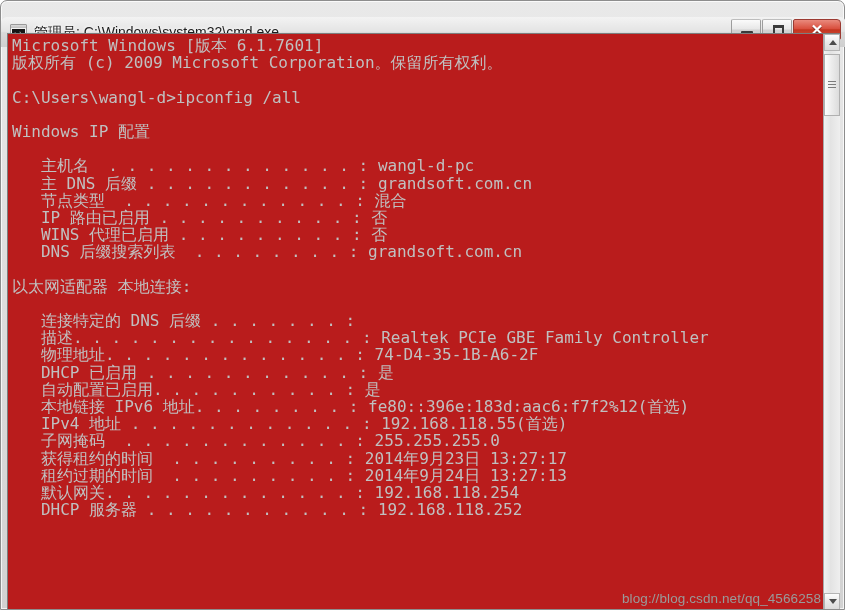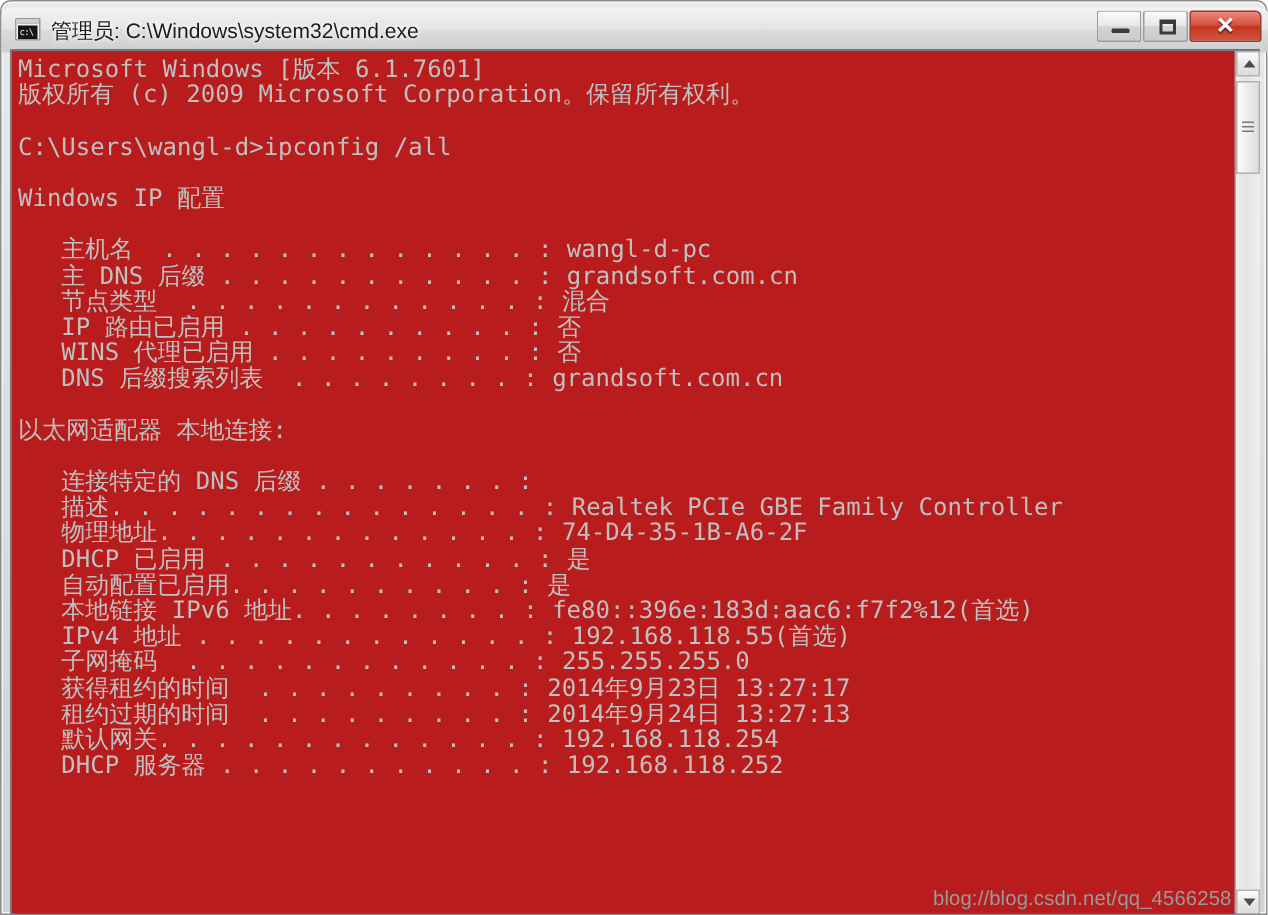--- a/index.html
+++ b/index.html
@@ -22,21 +22,21 @@
     height: 610px;
     box-sizing: border-box;
     background: linear-gradient(180deg,#e9e9e9 0%,#dedede 45%,#d2d2d2 100%);
     border: 1px solid #8d8d8d;
     border-radius: 7px 7px 0 0;
     box-shadow: inset 0 0 0 1px rgba(255,255,255,0.75);
   }
 
   .titlebar {
     position: absolute;
-    left: 0; top: 4px;
+    left: 0; top: 16px;
     width: 845px;
     height: 30px;
     border-radius: 6px 6px 0 0;
     background: linear-gradient(180deg,#f3f3f3 0%,#e4e4e4 48%,#dadada 52%,#cfcfcf 100%);
   }
 
   .title-icon {
     position: absolute;
     left: 9px; top: 7px;
     width: 17px; height: 15px;

